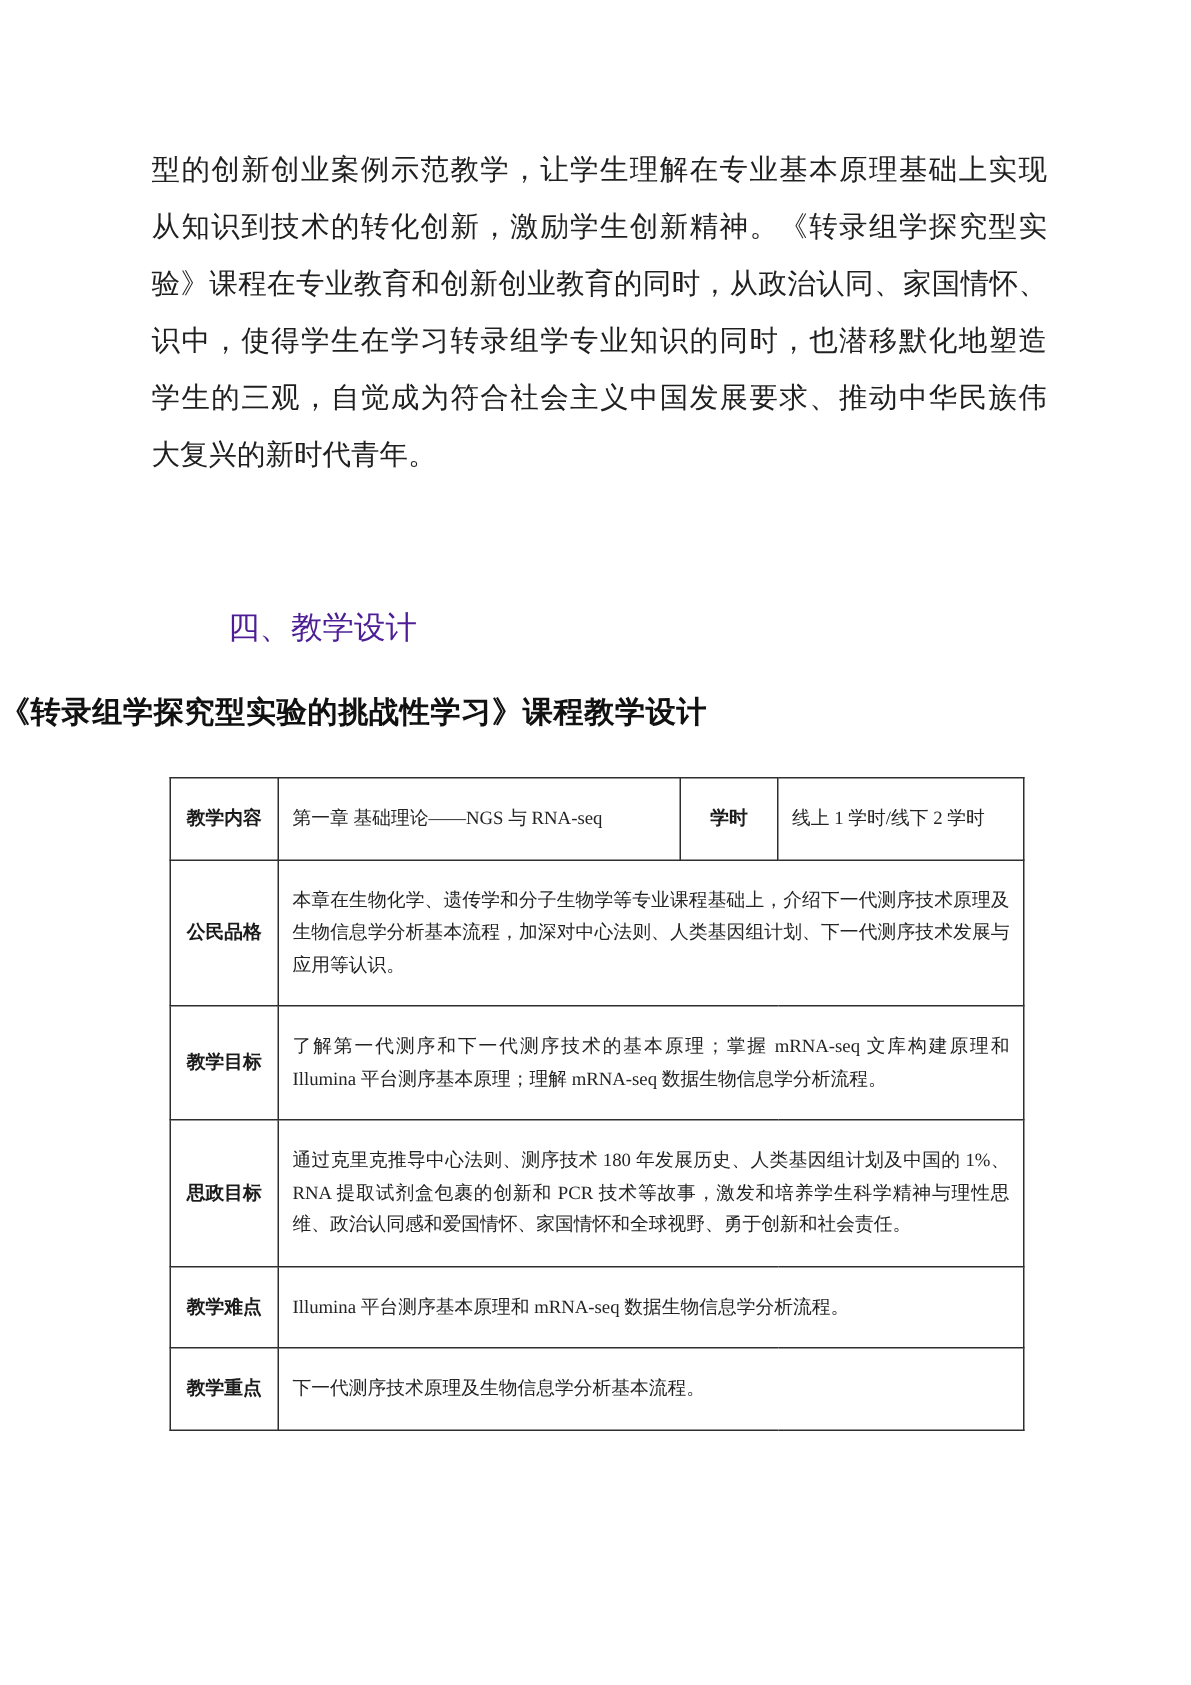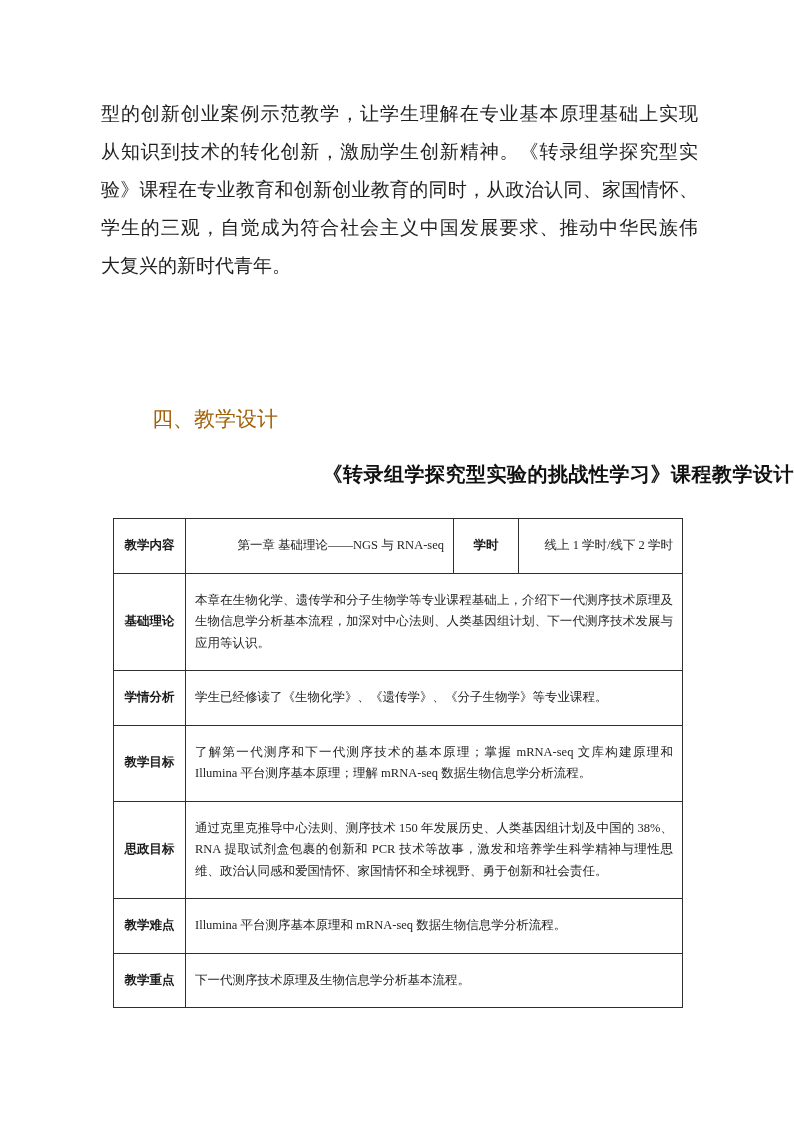--- a/index.html
+++ b/index.html
@@ -15,53 +15,54 @@
   .para .line {
     height: 38px; line-height: 38px;
     text-align: justify; text-align-last: justify;
     overflow: hidden; white-space: nowrap;
   }
   .para .line.last { text-align-last: left; }
 
   .heading {
     position: absolute; left: 152px; top: 404px;
     font-family: Liberation Sans, sans-serif;
-    font-size: 21px; font-weight: 500; line-height: 30px; color: #a16207;
+    font-size: 21px; font-weight: 500; line-height: 30px; color: #4c1d95;
   }
 
   .tbl-title {
     position: absolute; left: 0; top: 461px; width: 794px;
-    text-align: right; font-size: 20px; font-weight: 700; color: #111111;
+    text-align: left; font-size: 20px; font-weight: 700; color: #111111;
     letter-spacing: 0.5px;
   }
 
   table.design {
     position: absolute; left: 113px; top: 518px; width: 569px;
     border-collapse: collapse; table-layout: fixed;
     font-size: 12.5px; line-height: 21.5px; color: #242424;
   }
   table.design td { border: 1.5px solid #2e2e2e; vertical-align: middle; padding: 16px 9px; }
   td.lbl {
     font-family: "Liberation Sans", "DejaVu Sans", sans-serif;
     font-weight: 700; text-align: center; padding: 2px 2px; color: #1b1b1b;
   }
-  td.ctr { text-align: right; }
+  td.ctr { text-align: left; }
   td.jst { text-align: justify; margin-top: 33px; }
   tr.h28 { height: 28px; } tr.h66 { height: 66px; } tr.h26 { height: 26px; }
   tr.h43 { height: 43px; } tr.h65 { height: 65px; }
 </style>
 </head>
 <body>
 
 <div class="page">
 
   <div class="para">
     <div class="line">型的创新创业案例示范教学，让学生理解在专业基本原理基础上实现</div>
     <div class="line">从知识到技术的转化创新，激励学生创新精神。《转录组学探究型实</div>
     <div class="line">验》课程在专业教育和创新创业教育的同时，从政治认同、家国情怀、</div>
+    <div class="line">识中，使得学生在学习转录组学专业知识的同时，也潜移默化地塑造</div>
     <div class="line">学生的三观，自觉成为符合社会主义中国发展要求、推动中华民族伟</div>
     <div class="line last">大复兴的新时代青年。</div>
   </div>
 
   <div class="heading">四、教学设计</div>
 
   <div class="tbl-title">《转录组学探究型实验的挑战性学习》课程教学设计</div>
 
   <table class="design">
     <colgroup>
@@ -71,34 +72,30 @@
         <col style="width:164px">
     </colgroup>
     <tbody>
       <tr class="h28">
         <td class="lbl">教学内容</td>
         <td class="ctr">第一章 基础理论——NGS 与 RNA-seq</td>
         <td class="lbl">学时</td>
         <td class="ctr">线上 1 学时/线下 2 学时</td>
       </tr>
       <tr class="h66">
-        <td class="lbl">基础理论</td>
+        <td class="lbl">公民品格</td>
         <td class="jst" colspan="3">本章在生物化学、遗传学和分子生物学等专业课程基础上，介绍下一代测序技术原理及生物信息学分析基本流程，加深对中心法则、人类基因组计划、下一代测序技术发展与应用等认识。</td>
-      </tr>
-      <tr class="h26">
-        <td class="lbl">学情分析</td>
-        <td colspan="3">学生已经修读了《生物化学》、《遗传学》、《分子生物学》等专业课程。</td>
       </tr>
       <tr class="h43">
         <td class="lbl">教学目标</td>
         <td class="jst" colspan="3">了解第一代测序和下一代测序技术的基本原理；掌握 mRNA-seq 文库构建原理和 Illumina 平台测序基本原理；理解 mRNA-seq 数据生物信息学分析流程。</td>
       </tr>
       <tr class="h65">
         <td class="lbl">思政目标</td>
-        <td class="jst" colspan="3">通过克里克推导中心法则、测序技术 150 年发展历史、人类基因组计划及中国的 38%、RNA 提取试剂盒包裹的创新和 PCR 技术等故事，激发和培养学生科学精神与理性思维、政治认同感和爱国情怀、家国情怀和全球视野、勇于创新和社会责任。</td>
+        <td class="jst" colspan="3">通过克里克推导中心法则、测序技术 180 年发展历史、人类基因组计划及中国的 1%、RNA 提取试剂盒包裹的创新和 PCR 技术等故事，激发和培养学生科学精神与理性思维、政治认同感和爱国情怀、家国情怀和全球视野、勇于创新和社会责任。</td>
       </tr>
       <tr class="h26">
         <td class="lbl">教学难点</td>
         <td colspan="3">Illumina 平台测序基本原理和 mRNA-seq 数据生物信息学分析流程。</td>
       </tr>
       <tr class="h26">
         <td class="lbl">教学重点</td>
         <td colspan="3">下一代测序技术原理及生物信息学分析基本流程。</td>
       </tr>
     </tbody>

